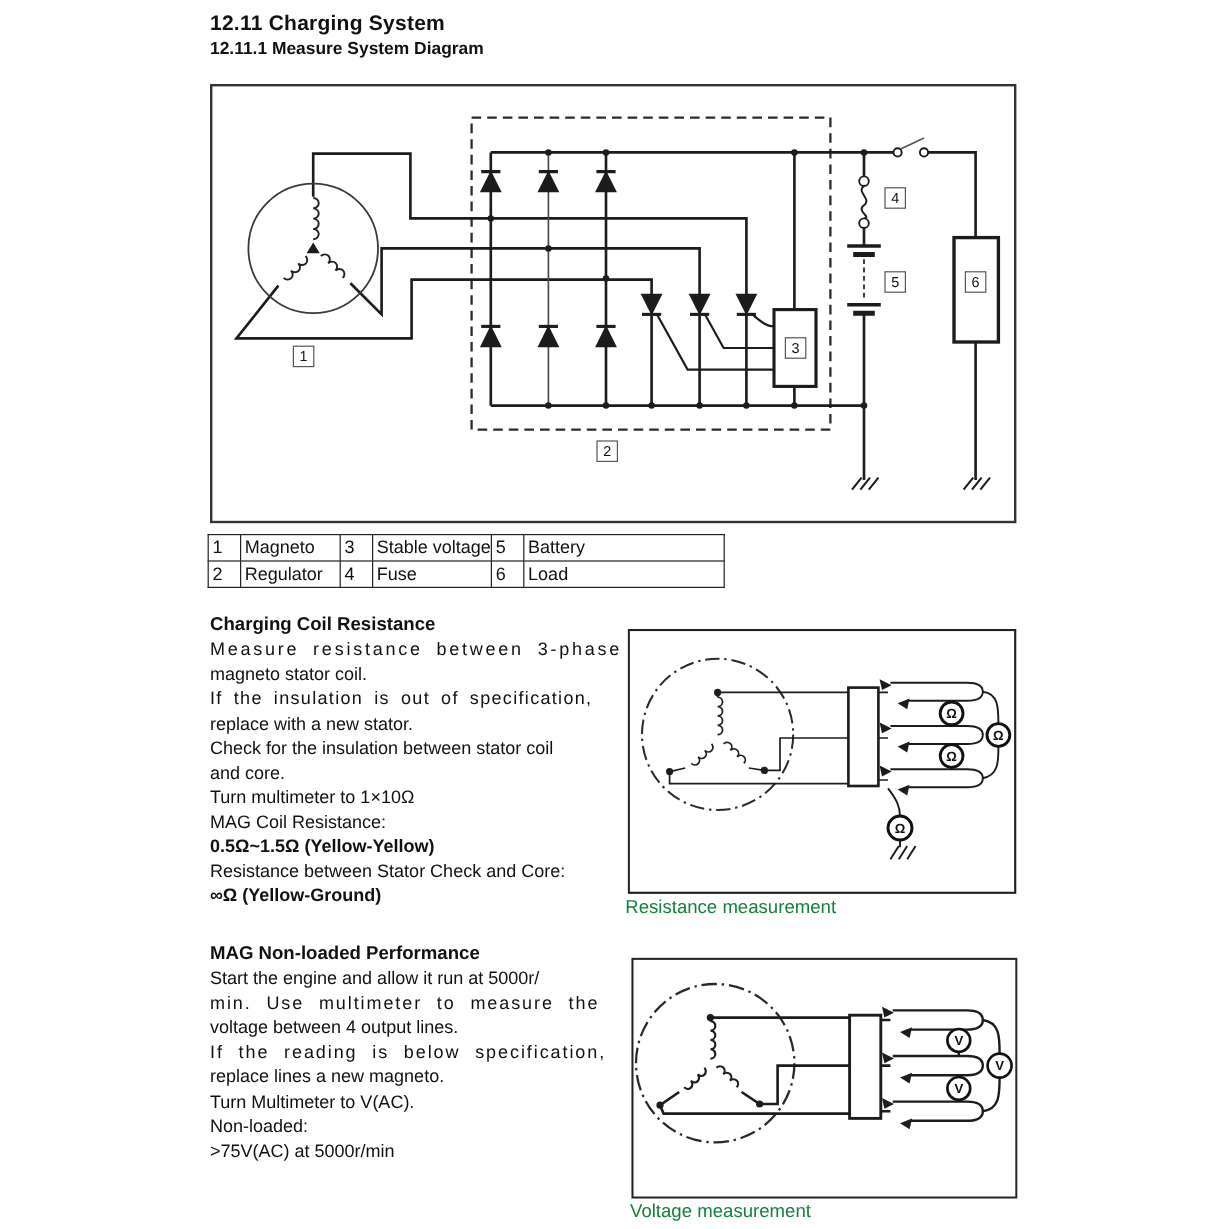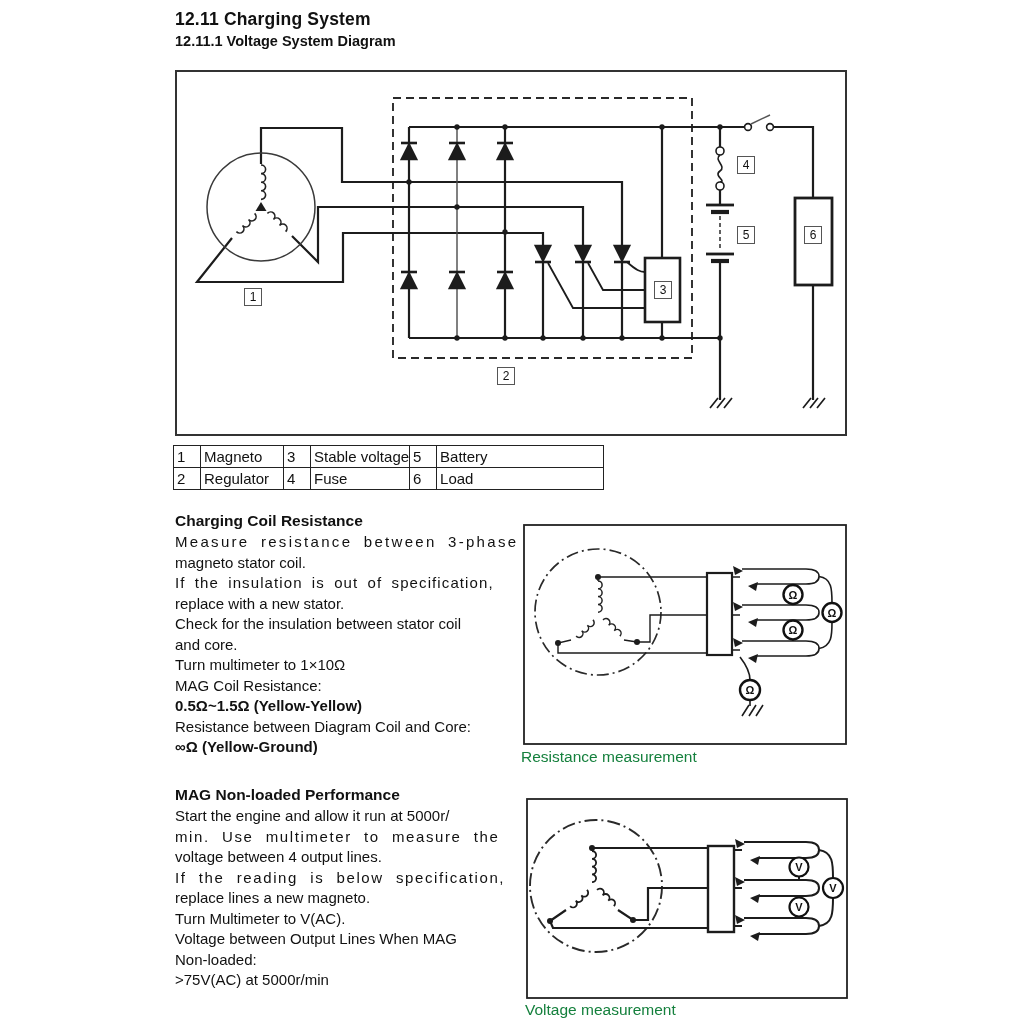--- a/index.html
+++ b/index.html
@@ -28,21 +28,21 @@
   .lblbox{fill:#ffffff;stroke:#555;stroke-width:1;}
   .lbltxt{font-size:12px;fill:#111;text-anchor:middle;}
   .mtxt{font-size:11px;font-weight:bold;fill:#111;text-anchor:middle;}
 </style>
 </head>
 <body>
 
 <div class="page">
 
   <div class="title">12.11 Charging System</div>
-  <div class="subtitle">12.11.1 Voltage System Diagram</div>
+  <div class="subtitle">12.11.1 Measure System Diagram</div>
 
   <svg id="fig-main" width="673" height="367" viewBox="175 70 673 367">
     <defs>
       <polygon id="tip" points="0,0 11,-5 8,4" fill="#1c1c1c"></polygon>
     </defs>
 
     <rect x="176" y="71" width="670" height="364" fill="none" stroke="#333" stroke-width="2"></rect>
 
     <rect x="393" y="98" width="299" height="260" fill="none" stroke="#2a2a2a" stroke-width="1.9" stroke-dasharray="8 5"></rect>
 
@@ -191,21 +191,21 @@
     <div class="sh">Charging Coil Resistance</div>
     <div class="ln jsa">Measure resistance between 3-phase</div>
     <div class="ln">magneto stator coil.</div>
     <div class="ln jsb">If the insulation is out of specification,</div>
     <div class="ln">replace with a new stator.</div>
     <div class="ln">Check for the insulation between stator coil</div>
     <div class="ln">and core.</div>
     <div class="ln">Turn multimeter to 1×10Ω</div>
     <div class="ln">MAG Coil Resistance:</div>
     <div class="ln b">0.5Ω~1.5Ω (Yellow-Yellow)</div>
-    <div class="ln">Resistance between Diagram Coil and Core:</div>
+    <div class="ln">Resistance between Stator Check and Core:</div>
     <div class="ln b">∞Ω (Yellow-Ground)</div>
   </div>
 
   <svg id="fig-res" width="325" height="221" viewBox="523 524 325 221">
     <rect x="524" y="525" width="322" height="219" fill="none" stroke="#222" stroke-width="1.8"></rect>
     <circle cx="598" cy="612" r="63" fill="none" stroke="#2a2a2a" stroke-width="1.7" stroke-dasharray="12 4 2 4"></circle>
     <g fill="none" stroke="#222" stroke-width="1.5">
       <path d="M598,581 a4,3.8 0 1 1 0,7.8 a4,3.8 0 1 1 0,7.8 a4,3.8 0 1 1 0,7.8 a4,3.8 0 1 1 0,7.8"></path>
       <path d="M598,622 a4,3.8 0 1 1 0,7.8 a4,3.8 0 1 1 0,7.8 a4,3.8 0 1 1 0,7.8" transform="rotate(46 598 615)"></path>
       <path d="M598,622 a4,3.8 0 1 1 0,7.8 a4,3.8 0 1 1 0,7.8 a4,3.8 0 1 1 0,7.8" transform="rotate(-46 598 615)"></path>
@@ -254,21 +254,20 @@
   <div class="caption" id="cap-res">Resistance measurement</div>
 
   <div class="sec" id="sec1">
     <div class="sh">MAG Non-loaded Performance</div>
     <div class="ln">Start the engine and allow it run at 5000r/</div>
     <div class="ln jsc">min. Use multimeter to measure the</div>
     <div class="ln">voltage between 4 output lines.</div>
     <div class="ln jsc">If the reading is below specification,</div>
     <div class="ln">replace lines a new magneto.</div>
     <div class="ln">Turn Multimeter to V(AC).</div>
-    <div class="ln">Voltage between Output Lines When MAG</div>
     <div class="ln">Non-loaded:</div>
     <div class="ln">&gt;75V(AC) at 5000r/min</div>
   </div>
 
   <svg id="fig-volt" width="322" height="201" viewBox="526 798 322 201">
     <rect x="527" y="799" width="320" height="199" fill="none" stroke="#222" stroke-width="1.8"></rect>
     <circle cx="596" cy="886" r="66" fill="none" stroke="#2a2a2a" stroke-width="1.9" stroke-dasharray="13 4 2 4"></circle>
     <g fill="none" stroke="#1c1c1c" stroke-width="1.8">
       <path d="M592,851 a4,3.8 0 1 1 0,7.8 a4,3.8 0 1 1 0,7.8 a4,3.8 0 1 1 0,7.8 a4,3.8 0 1 1 0,7.8"></path>
       <path d="M592,892 a4,3.8 0 1 1 0,7.8 a4,3.8 0 1 1 0,7.8 a4,3.8 0 1 1 0,7.8" transform="rotate(46 592 885)"></path>

